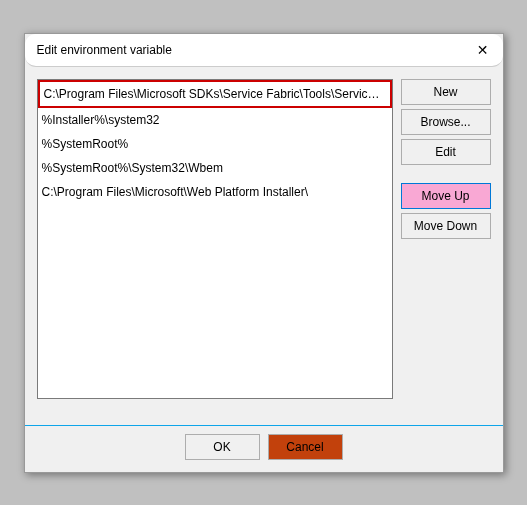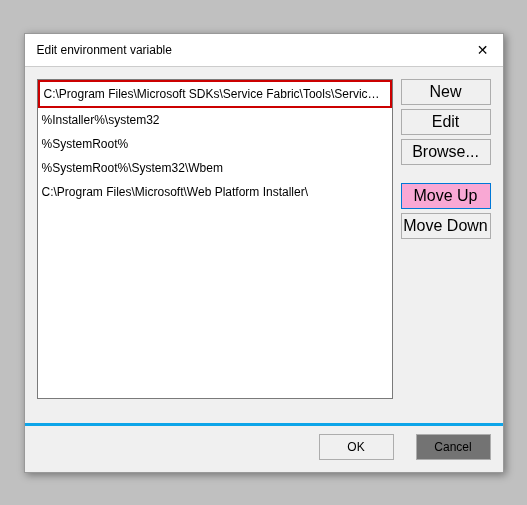--- a/index.html
+++ b/index.html
@@ -29,20 +29,21 @@
       flex-direction: column;
     }
 
     .title-bar {
       background: #fff;
       border-bottom: 1px solid #ccc;
       padding: 8px 12px;
       display: flex;
       align-items: center;
       justify-content: space-between;
+      border-radius: 11px;
     }
 
     .title-bar-text {
       font-size: 12px;
       color: #000;
     }
 
     .close-btn {
       width: 16px;
       height: 16px;
@@ -100,50 +101,50 @@
       gap: 4px;
       width: 90px;
     }
 
     .btn {
       width: 90px;
       height: 26px;
       background: #f0f0f0;
       border: 1px solid #adadad;
       cursor: pointer;
-      font-size: 16px;
+      font-size: 12px;
       text-align: right;
       display: flex;
       align-items: center;
       justify-content: center;
       color: #000;
     }
 
     .btn.accent {
       background: #f9a8d4;
       border-color: #0078d7;
     }
 
     .btn-spacer {
       height: 10px;
     }
 
     .dialog-footer {
       display: flex;
-      justify-content: flex-end;
+      justify-content: center;
       padding: 8px 12px 12px 12px;
-      gap: 22px;
-      border-top: 3px solid #0ea5e9;
+      gap: 8px;
+      border-top: 1px solid #0ea5e9;
       margin-top: 4px;
     }
 
     .footer-btn {
       width: 75px;
       height: 26px;
-      background: #737373;
+      background: #c2410c;
       border: 1px solid #adadad;
       cursor: pointer;
       font-size: 12px;
       display: flex;
       align-items: center;
       justify-content: center;
       color: #000;
     }
 
     .footer-btn.ok-btn {
@@ -165,22 +166,22 @@
 
       <div class="list-item selected">C:\Program Files\Microsoft SDKs\Service Fabric\Tools\ServiceFabricLo...</div>
           <div class="list-item">%Installer%\system32</div>
           <div class="list-item">%SystemRoot%</div>
           <div class="list-item">%SystemRoot%\System32\Wbem</div>
           <div class="list-item">C:\Program Files\Microsoft\Web Platform Installer\</div>
         </div>
 
       <div class="buttons-panel">
         <button class="btn">New</button>
+        <button class="btn">Browse...</button>
         <button class="btn">Edit</button>
-        <button class="btn">Browse...</button>
         <div class="btn-spacer"></div>
         <button class="btn accent">Move Up</button>
         <button class="btn">Move Down</button>
         <div class="btn-spacer"></div>
       </div>
     </div>
   </div>
 
   <div class="dialog-footer">
     <button class="footer-btn ok-btn">OK</button>

